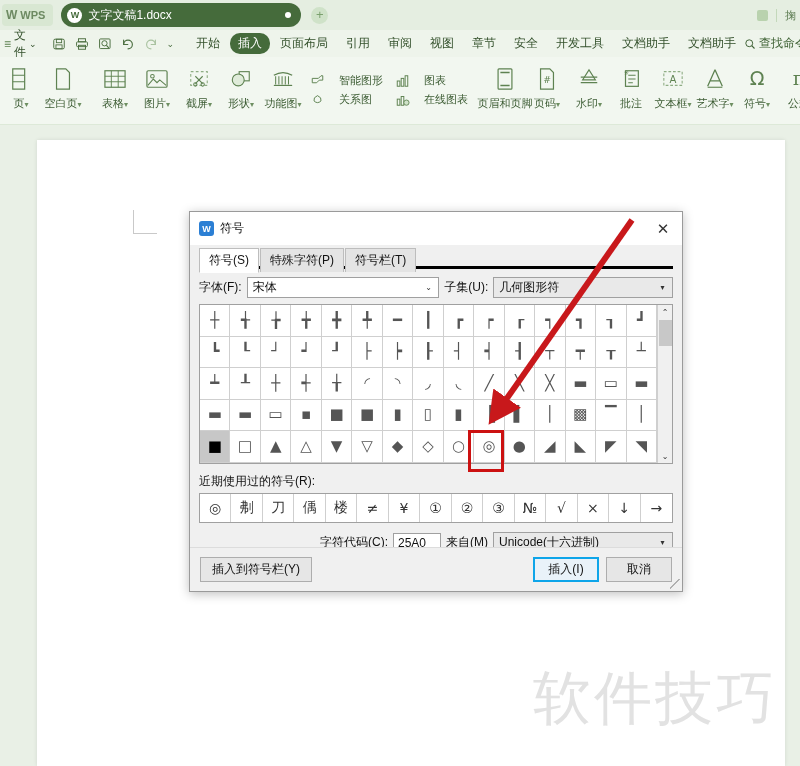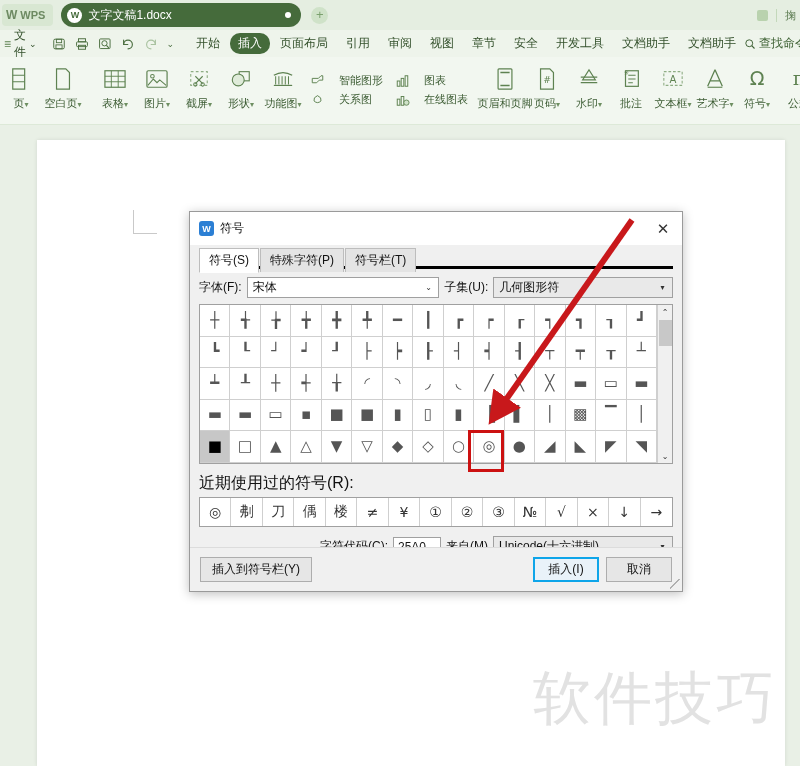--- a/index.html
+++ b/index.html
@@ -181,21 +181,21 @@
   .vscroll {
     width: 15px; background: #f0f0f0; border-left: 1px solid #cfcfcf;
     display: flex; flex-direction: column; align-items: center;
   }
   .vscroll .sbtn { height: 14px; width: 15px; font-size: 8px;
                    display: flex; align-items: center; justify-content: center;
                    color: #333; }
   .vscroll .thumb { width: 13px; height: 26px; background: #c8c8c8; margin-top: 1px; }
   .vscroll .track { flex: 1; }
 
-  .recent-lbl { margin-top: 9px; font-size: 16px; }
+  .recent-lbl { margin-top: 9px; font-size: 12px; }
   .recent {
     margin-top: 3px; border: 1px solid #a0a0a0; background: #fff;
     display: grid; grid-template-columns: repeat(15, 1fr);
     height: 30px;
   }
   .rcell {
     border-right: 1px solid #cfcfcf;
     display: flex; align-items: center; justify-content: center;
     font-size: 14px; color: #333;
     font-family: "DejaVu Sans", sans-serif;

